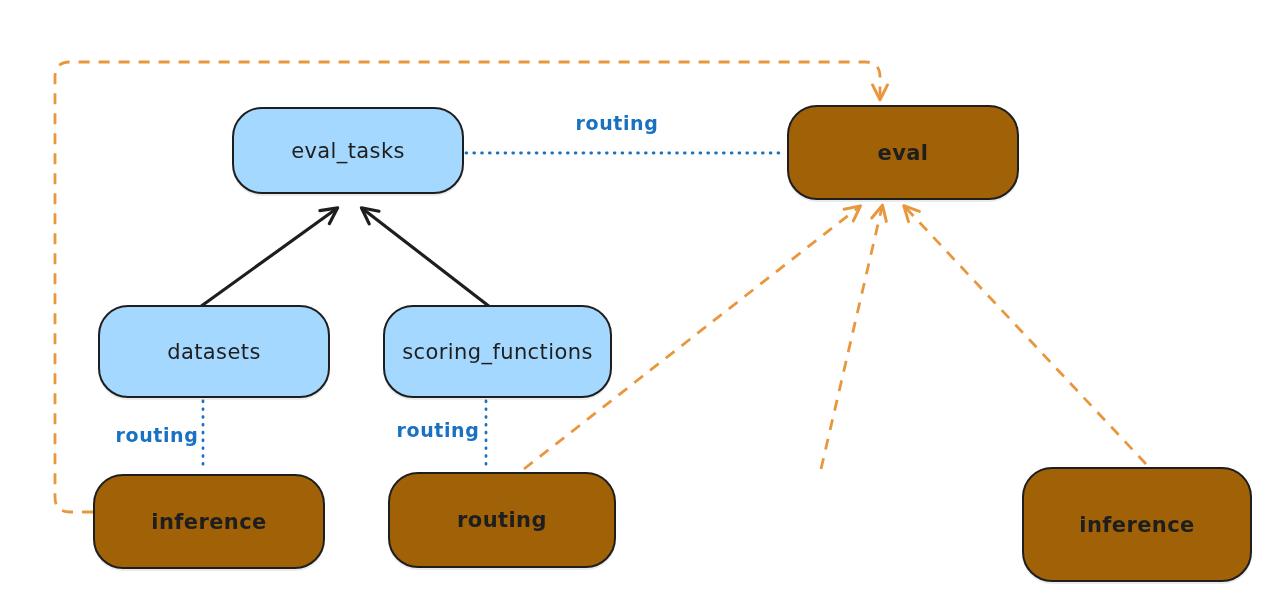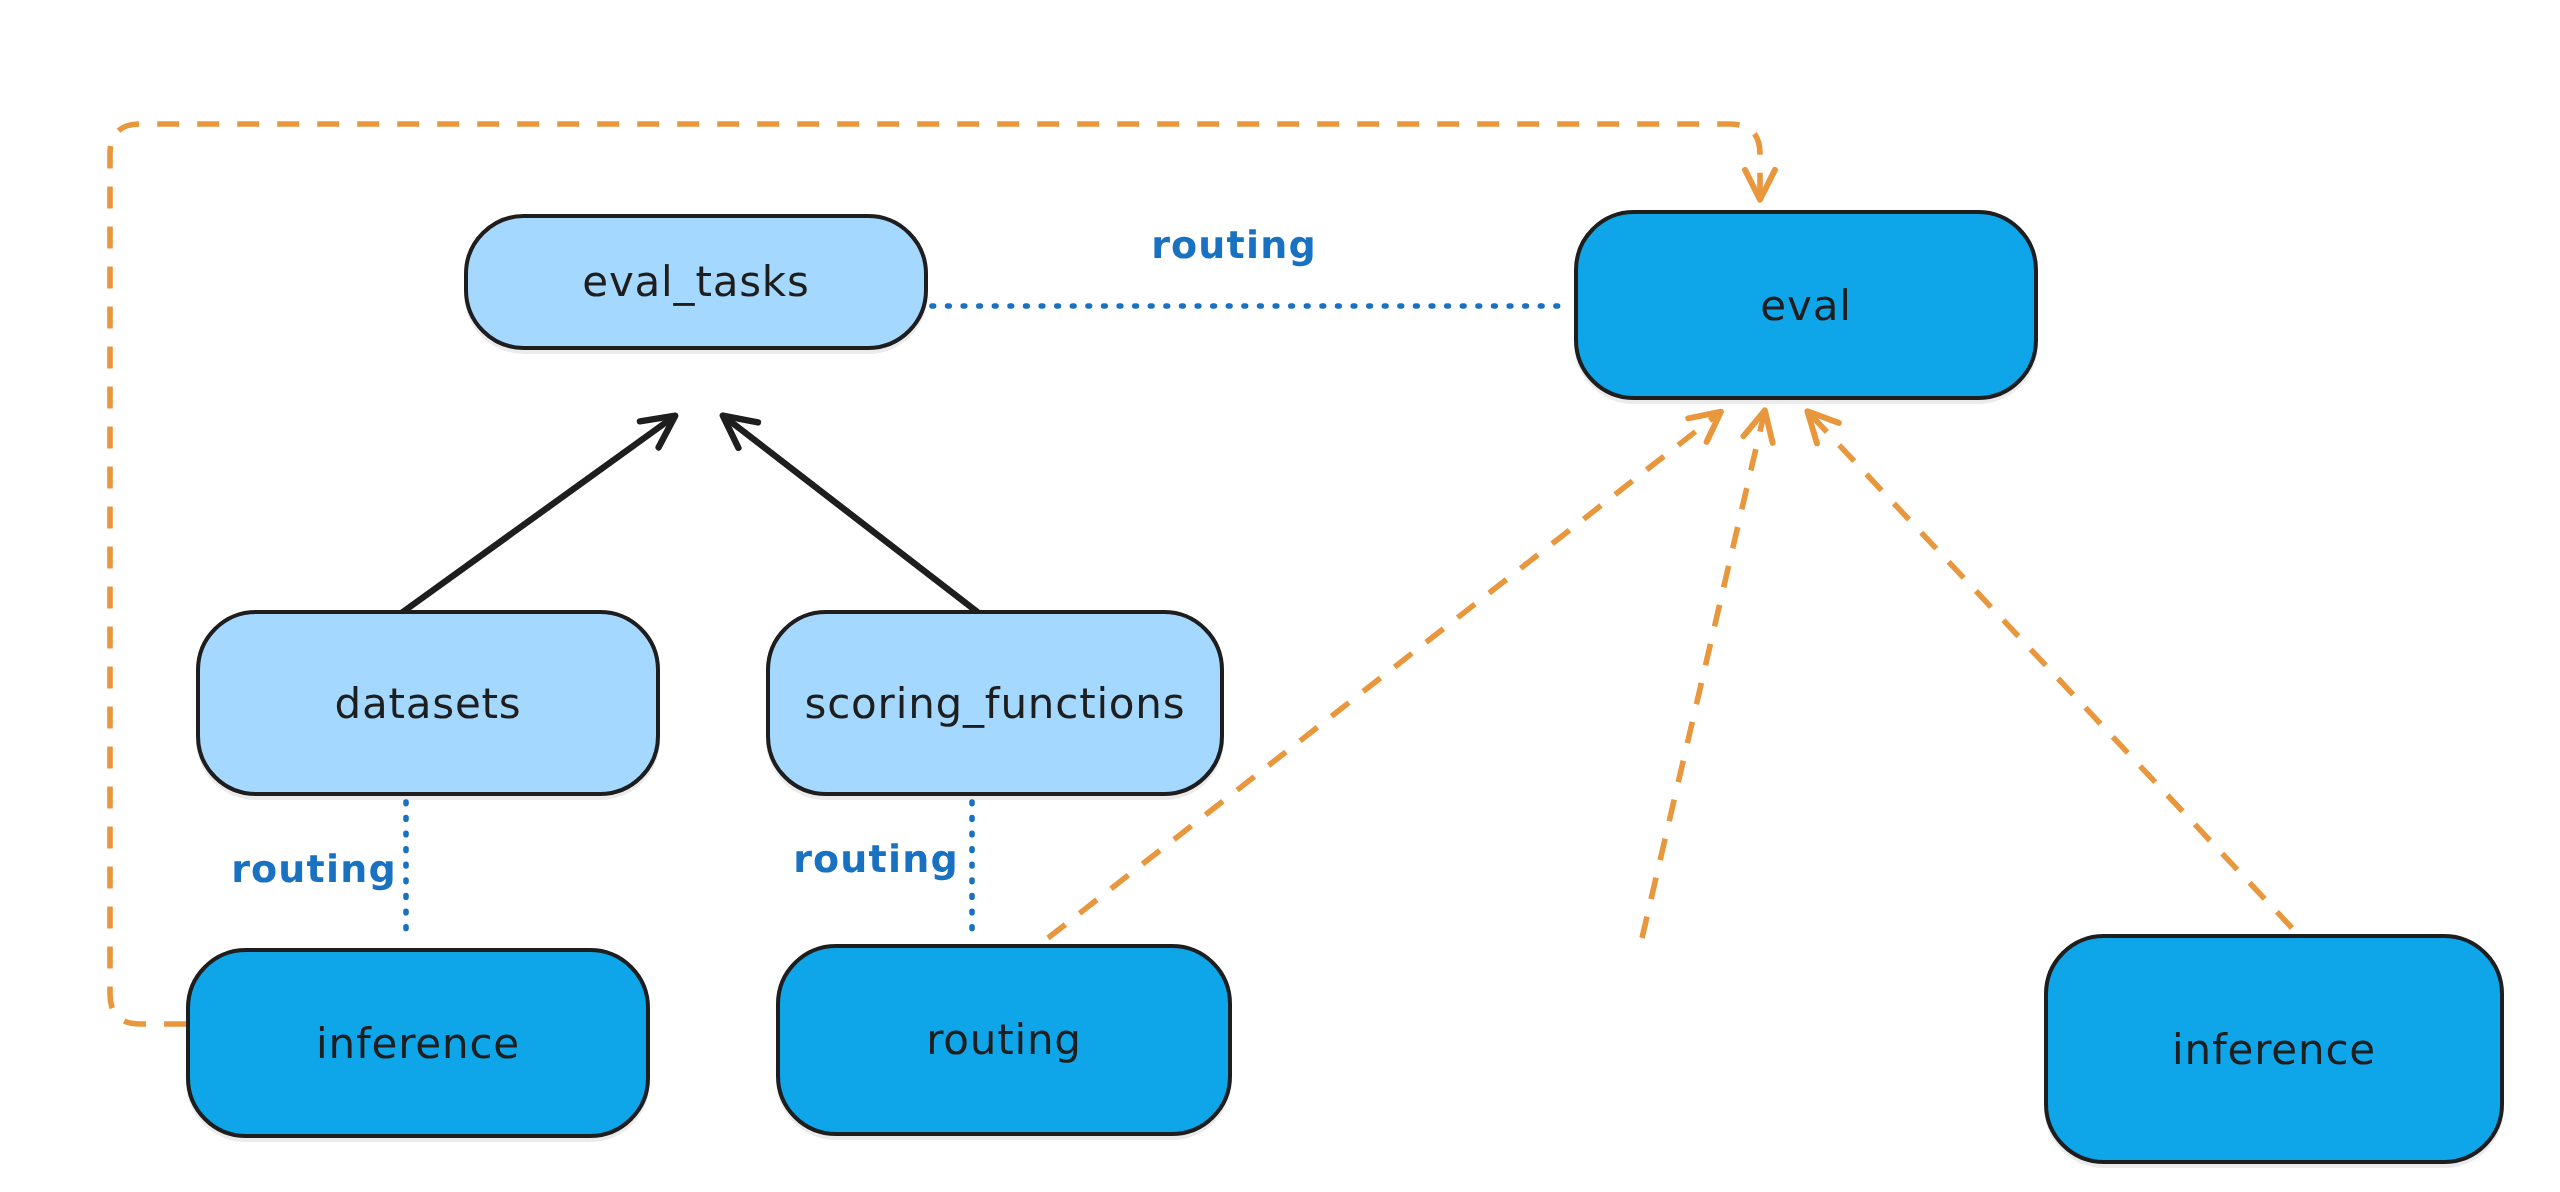--- a/index.html
+++ b/index.html
@@ -27,21 +27,21 @@
     border-radius: 30px;
     display: flex;
     align-items: center;
     justify-content: center;
     color: #1e1e1e;
     font-size: 21px;
     letter-spacing: 0.4px;
     box-shadow: 0 2px 0 rgba(0,0,0,0.08);
   }
   .node.blue  { background: #a5d8ff; }
-  .node.green { background: #0ea5e9; }
+  .node.green { background: #a16207; font-weight: bold; }
   .edge-label {
     position: absolute;
     width: 110px;
     text-align: center;
     color: #1971c2;
     font-size: 19px;
     font-weight: bold;
     letter-spacing: 0.6px;
   }
 </style>
@@ -66,21 +66,21 @@
     <line x1="466" y1="153" x2="784" y2="153" stroke="#1971c2" stroke-width="2.8" stroke-dasharray="0.8 7" stroke-linecap="round"></line>
     <line x1="203" y1="401" x2="203" y2="471" stroke="#1971c2" stroke-width="2.8" stroke-dasharray="0.8 7" stroke-linecap="round"></line>
     <line x1="486" y1="401" x2="486" y2="469" stroke="#1971c2" stroke-width="2.8" stroke-dasharray="0.8 7" stroke-linecap="round"></line>
 
     <path d="M93,512 L70,512 Q55,512 55,497 L55,77 Q55,62 70,62 L865,62 Q880,62 880,77 L880,98" fill="none" stroke="#e9973d" stroke-width="2.8" stroke-dasharray="11 9" marker-end="url(#arrow-orange)"></path>
     <line x1="524" y1="469" x2="859" y2="207" stroke="#e9973d" stroke-width="2.8" stroke-dasharray="11 9" marker-end="url(#arrow-orange)"></line>
     <line x1="821" y1="469" x2="882" y2="207" stroke="#e9973d" stroke-width="2.8" stroke-dasharray="11 9" marker-end="url(#arrow-orange)"></line>
     <line x1="1146" y1="464" x2="905" y2="207" stroke="#e9973d" stroke-width="2.8" stroke-dasharray="11 9" marker-end="url(#arrow-orange)"></line>
   </svg>
 
-  <div class="node blue" style="left:232px; top:107px; width:232px; height:68px;">
+  <div class="node blue" style="left:232px; top:107px; width:232px; height:87px;">
     <span>eval_tasks</span>
   </div>
   <div class="node blue" style="left:98px; top:305px; width:232px; height:93px;">
     <span>datasets</span>
   </div>
   <div class="node blue" style="left:383px; top:305px; width:229px; height:93px;">
     <span>scoring_functions</span>
   </div>
 
   <div class="node green" style="left:787px; top:105px; width:232px; height:95px;">

